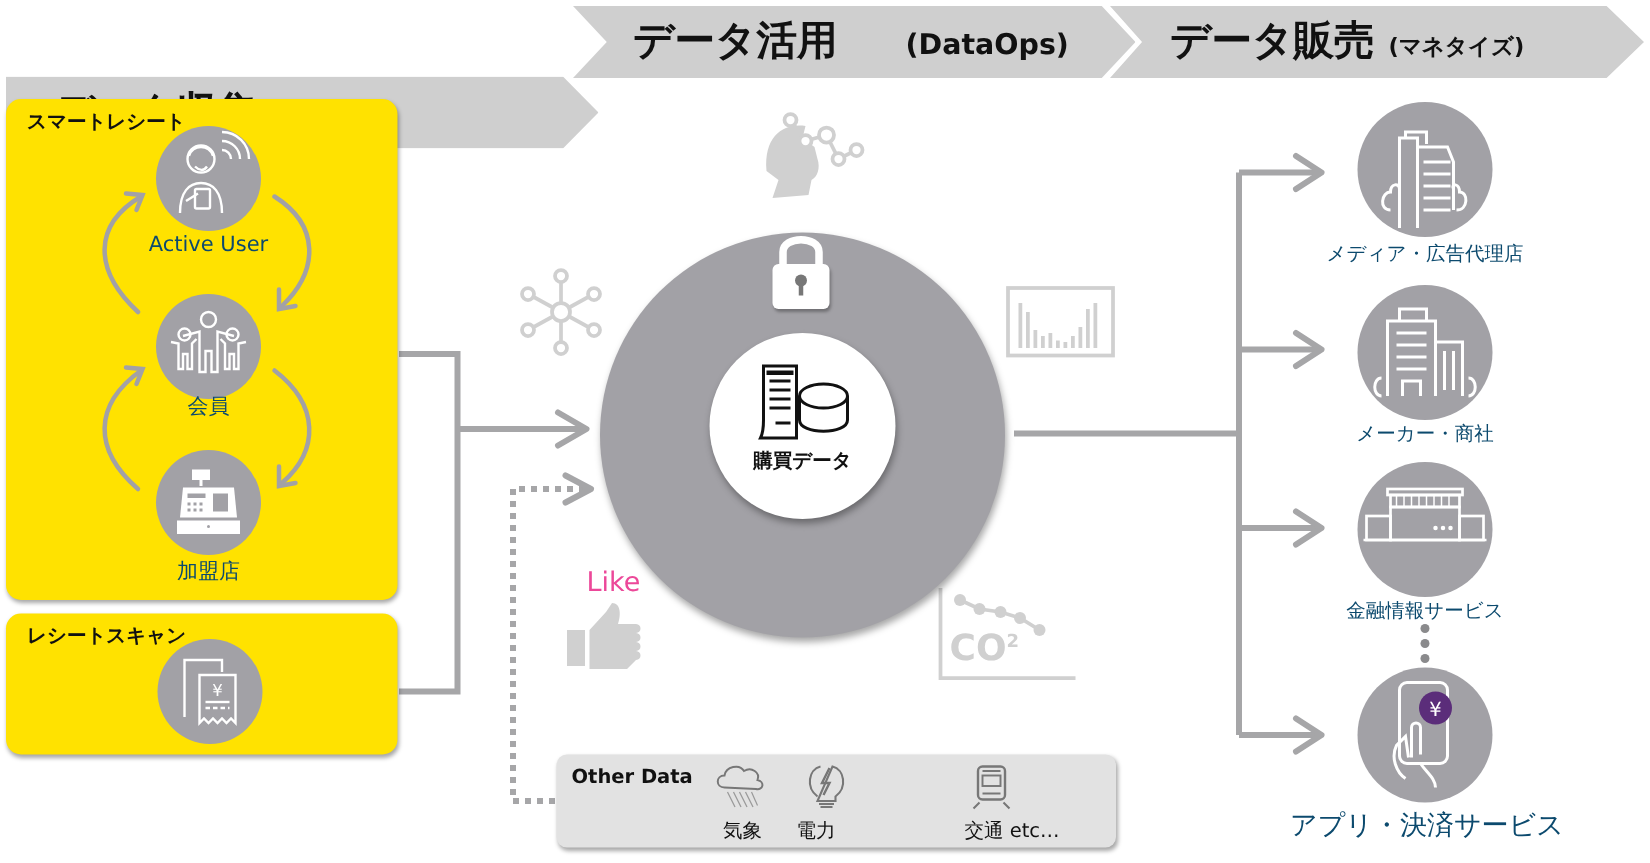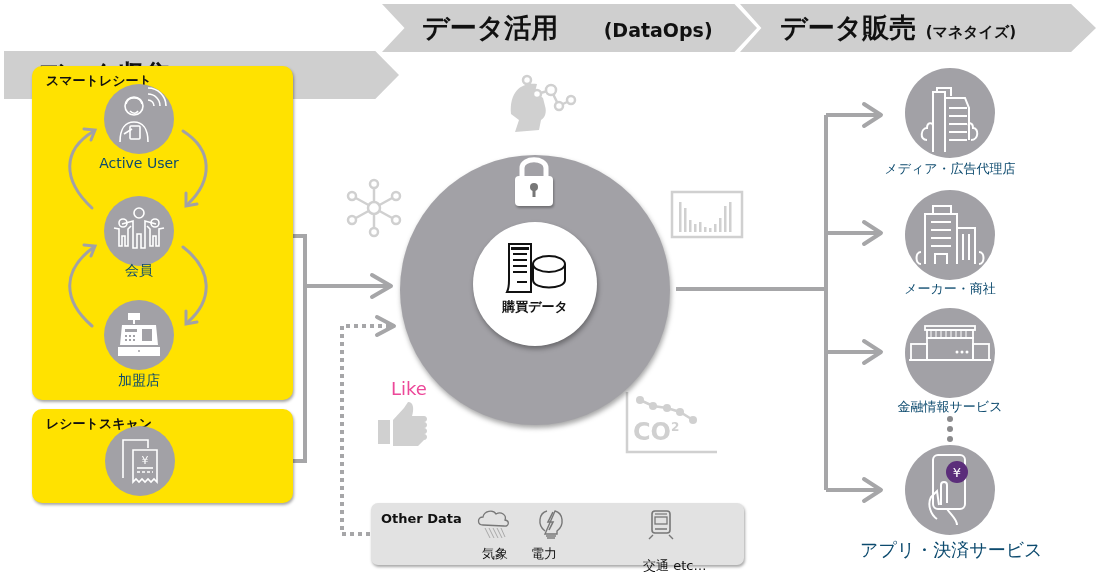--- a/index.html
+++ b/index.html
@@ -10,21 +10,21 @@
   
   .chev { position:absolute; top:4px; height:48px; background:#cfcfcf; }
   .chev .txt { position:absolute; top:0; height:48px; line-height:48px; font-weight:bold; font-size:27px; color:#111; white-space:nowrap; }
   .chev .sub { font-size:19px;margin-left:36px; }
   .chev .sub2 { font-size:15px; }
   #chev1 { left:4px; width:395px; clip-path:polygon(0 0, 94% 0, 100% 50%, 94% 100%, 0 100%);margin-top:47px; }
   #chev2 { left:382px; width:375px; clip-path:polygon(0 0, 94% 0, 100% 50%, 94% 100%, 0 100%, 6% 50%); }
   #chev3 { left:740px; width:356px; clip-path:polygon(0 0, 93% 0, 100% 50%, 93% 100%, 0 100%, 6% 50%); }
 
   
-  .ypanel { position:absolute; background:#ffe200; border-radius:10px; box-shadow:1px 2px 3px rgba(0,0,0,0.35);margin-left:28px; }
+  .ypanel { position:absolute; background:#ffe200; border-radius:10px; box-shadow:1px 2px 3px rgba(0,0,0,0.35); }
   .ptitle { position:absolute; left:14px; top:6px; font-weight:bold; font-size:13px; color:#111; }
 
   .gcircle { position:absolute; border-radius:50%; background:#a2a1a6; }
   .glabel { position:absolute; font-size:14px; color:#0c4a6e; text-align:center; white-space:nowrap; }
 
   svg { overflow:visible; }
 
   .otherbox { position:absolute; left:371px; top:503px; width:373px; height:62px; background:#e2e2e2;
               border-radius:7px; box-shadow:1px 2px 3px rgba(0,0,0,0.35); }
 </style>
@@ -285,21 +285,21 @@
   </div>
 
 
   <div class="abs" style="left:274px;top:6px;width:80px;height:54px;">
     <svg width="40" height="30">
       <rect x="7" y="2" width="18" height="22" rx="3" fill="none" stroke="#777" stroke-width="1.6"></rect>
       <rect x="10" y="8" width="12" height="7" fill="none" stroke="#777" stroke-width="1.3"></rect>
       <line x1="10" y1="5" x2="22" y2="5" stroke="#777" stroke-width="1.2"></line>
       <path d="M8,26 L4,30 M24,26 L28,30 M10,20 L22,20" stroke="#777" stroke-width="1.4"></path>
     </svg>
-    <span class="abs" style="left:-2px;top:36px;width:80px;font-size:13px;white-space:nowrap;margin-top:12px;">交通 etc…</span>
+    <span class="abs" style="left:-2px;top:36px;width:80px;font-size:13px;white-space:nowrap;">交通 etc…</span>
   </div>
 </div>
 
 <div class="gcircle" style="left:905px;top:68px;width:90px;height:90px;">
   <svg width="90" height="90">
     <g stroke="#fff" stroke-width="2" fill="none">
       <path d="M28,84 L28,24 L40,24 L40,84"></path>
       <path d="M32,24 L32,20 L46,20 L46,28"></path>
       <path d="M40,30 L60,30 L64,40 L64,72"></path>
       <line x1="44" y1="40" x2="62" y2="40"></line>

